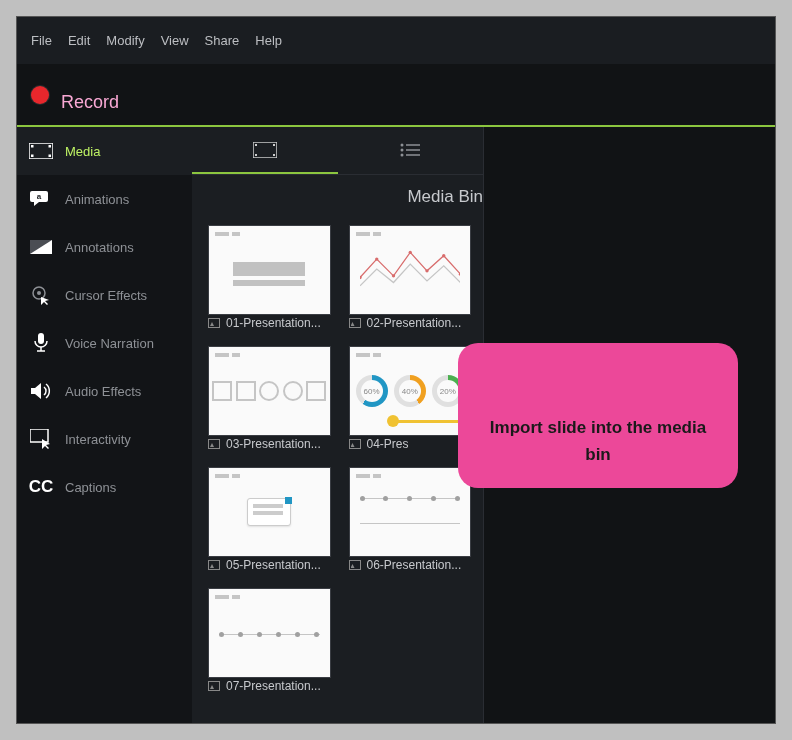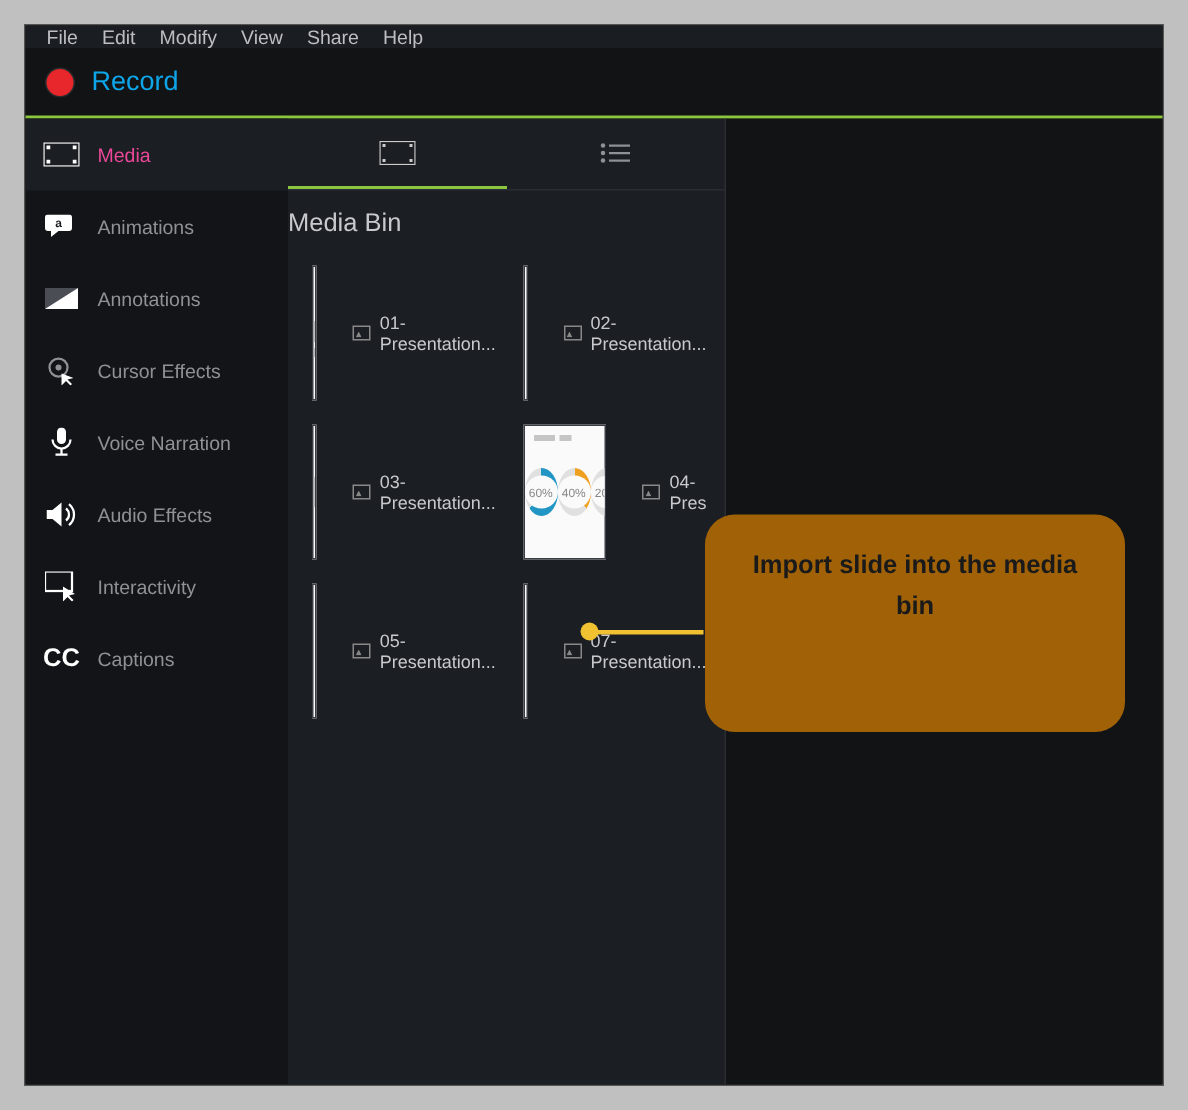--- a/index.html
+++ b/index.html
@@ -20,21 +20,21 @@
       height: 708px;
       background: #000;
       border: 1px solid #555;
       display: flex;
       flex-direction: column;
       position: relative;
     }
     .menubar {
       display: flex;
       gap: 16px;
-      padding: 0 14px;
+      padding: 16px 14px;
       background: #1a1d21;
       color: #bcbec2;
       font-size: 13px;
     }
     .menubar span {
       cursor: pointer;
     }
     .titlebar {
       display: flex;
       align-items: center;
@@ -44,23 +44,24 @@
       border-bottom: 2px solid #8cc63f;
     }
     .record-dot {
       width: 18px;
       height: 18px;
       background: #e8272c;
       border-radius: 50%;
       box-shadow: 0 0 0 1px rgba(255,255,255,0.1);
     }
     .record-label {
-      color: #0ea5e9;
+      color: #f9a8d4;
       font-size: 18px;
       font-weight: 400;
+      margin-top: 16px;
     }
     .body {
       display: flex;
       flex: 1;
       overflow: hidden;
     }
     .sidebar {
       width: 175px;
       background: #121417;
       display: flex;
@@ -70,21 +71,21 @@
       display: flex;
       align-items: center;
       gap: 12px;
       padding: 14px 12px;
       color: #8e9196;
       font-size: 13px;
       cursor: pointer;
     }
     .sidebar-item.active {
       background: #1b1e22;
-      color: #ec4899;
+      color: #bef264;
       align-items: center;
     }
     .sidebar-icon {
       width: 24px;
       height: 20px;
       display: flex;
       align-items: center;
       justify-content: center;
       flex-shrink: 0;
     }
@@ -108,21 +109,21 @@
       justify-content: center;
       cursor: pointer;
       color: #8e9196;
       border-bottom: 2px solid transparent;
     }
     .view-tab.active {
       border-bottom: 2px solid #8cc63f;
       color: #fff;
     }
     .bin-title {
-      text-align: left;
+      text-align: right;
       color: #c7c9cd;
       font-size: 17px;
       padding: 12px 0;
     }
     .media-grid {
       flex: 1;
       overflow-y: auto;
       padding: 6px 12px 12px 16px;
       display: grid;
       grid-template-columns: 1fr 1fr;
@@ -131,22 +132,22 @@
     }
     .media-grid::-webkit-scrollbar {
       width: 8px;
     }
     .media-grid::-webkit-scrollbar-thumb {
       background: #3a3d43;
       border-radius: 4px;
     }
     .media-item {
       display: flex;
-      flex-direction: row;
-      gap: 24px;
+      flex-direction: column;
+      gap: 1px;
       cursor: pointer;
     }
     .thumb {
       width: 100%;
       height: 90px;
       background: #fafafa;
       border: 1px solid #3a3d43;
       position: relative;
       overflow: hidden;
     }
@@ -173,28 +174,28 @@
       height: 4px;
       background: #888;
       clip-path: polygon(0 100%, 50% 0, 100% 100%);
     }
     .right-panel {
       flex: 1;
       background: #111315;
     }
     .callout {
       position: absolute;
-      left: 453px;
+      left: 441px;
       top: 326px;
       width: 280px;
       height: 145px;
-      background: #a16207;
+      background: #ec4899;
       border-radius: 20px;
       display: flex;
-      align-items: flex-start;
+      align-items: flex-end;
       justify-content: center;
       padding: 20px;
       z-index: 10;
     }
     .callout-text {
       color: #1a1a1a;
       font-size: 17px;
       font-weight: 600;
       text-align: center;
       line-height: 1.6;
@@ -552,20 +553,41 @@
                 <span></span>
               </div>
             <div class="t5-bub"></div>
           </div>
           <div class="media-label">
               <span class="image-chip"></span>
               <span>05-Presentation...</span>
             </div>
         </div>
 
+        <div class="media-item">
+          <div class="thumb">
+            <div class="t-head">
+                <span></span>
+                <span></span>
+              </div>
+            <div class="t-line-h" style="top:30px;"></div>
+            <div class="t-line-h" style="top:55px;"></div>
+            <div class="t-nodes" style="top:28px;">
+                <span></span>
+                <span></span>
+                <span></span>
+                <span></span>
+                <span></span>
+              </div>
+          </div>
+          <div class="media-label">
+              <span class="image-chip"></span>
+              <span>06-Presentation...</span>
+            </div>
+        </div>
 
         <div class="media-item">
           <div class="thumb">
             <div class="t-head">
                 <span></span>
                 <span></span>
               </div>
             <div class="t-line-h" style="top:45px;"></div>
             <div class="t-nodes" style="top:43px;">
                 <span></span>

